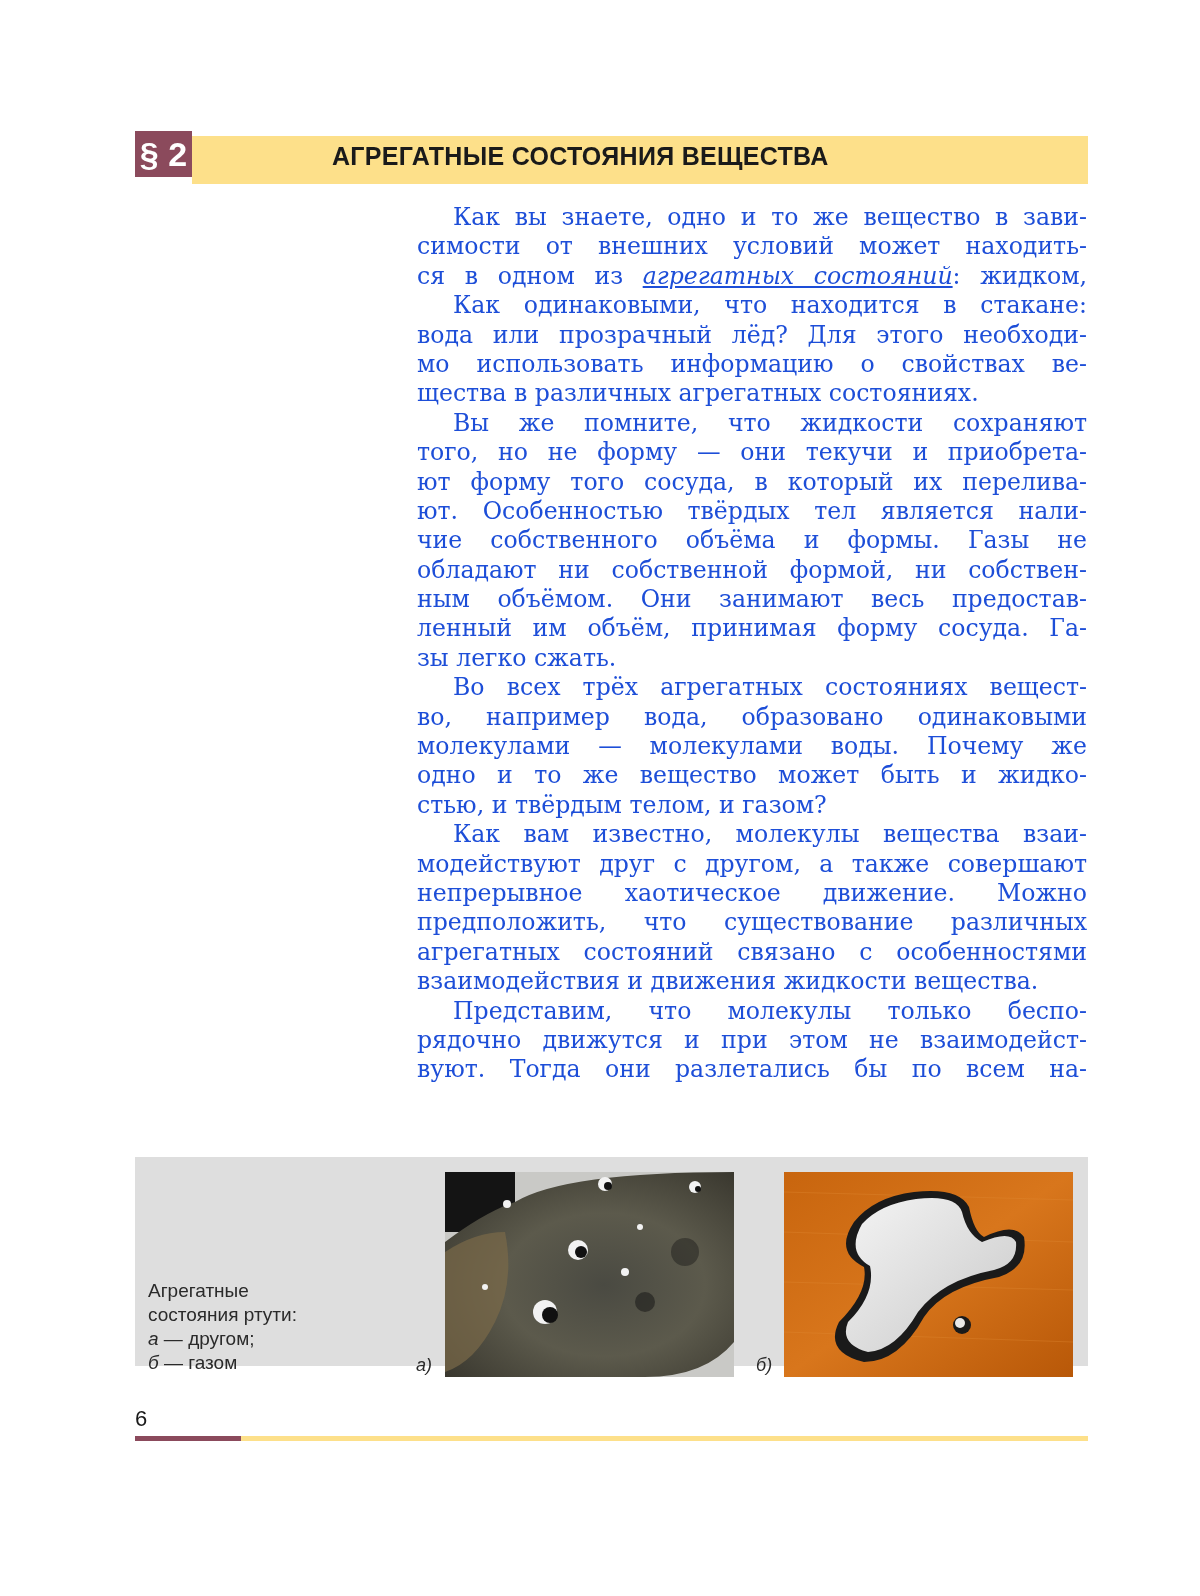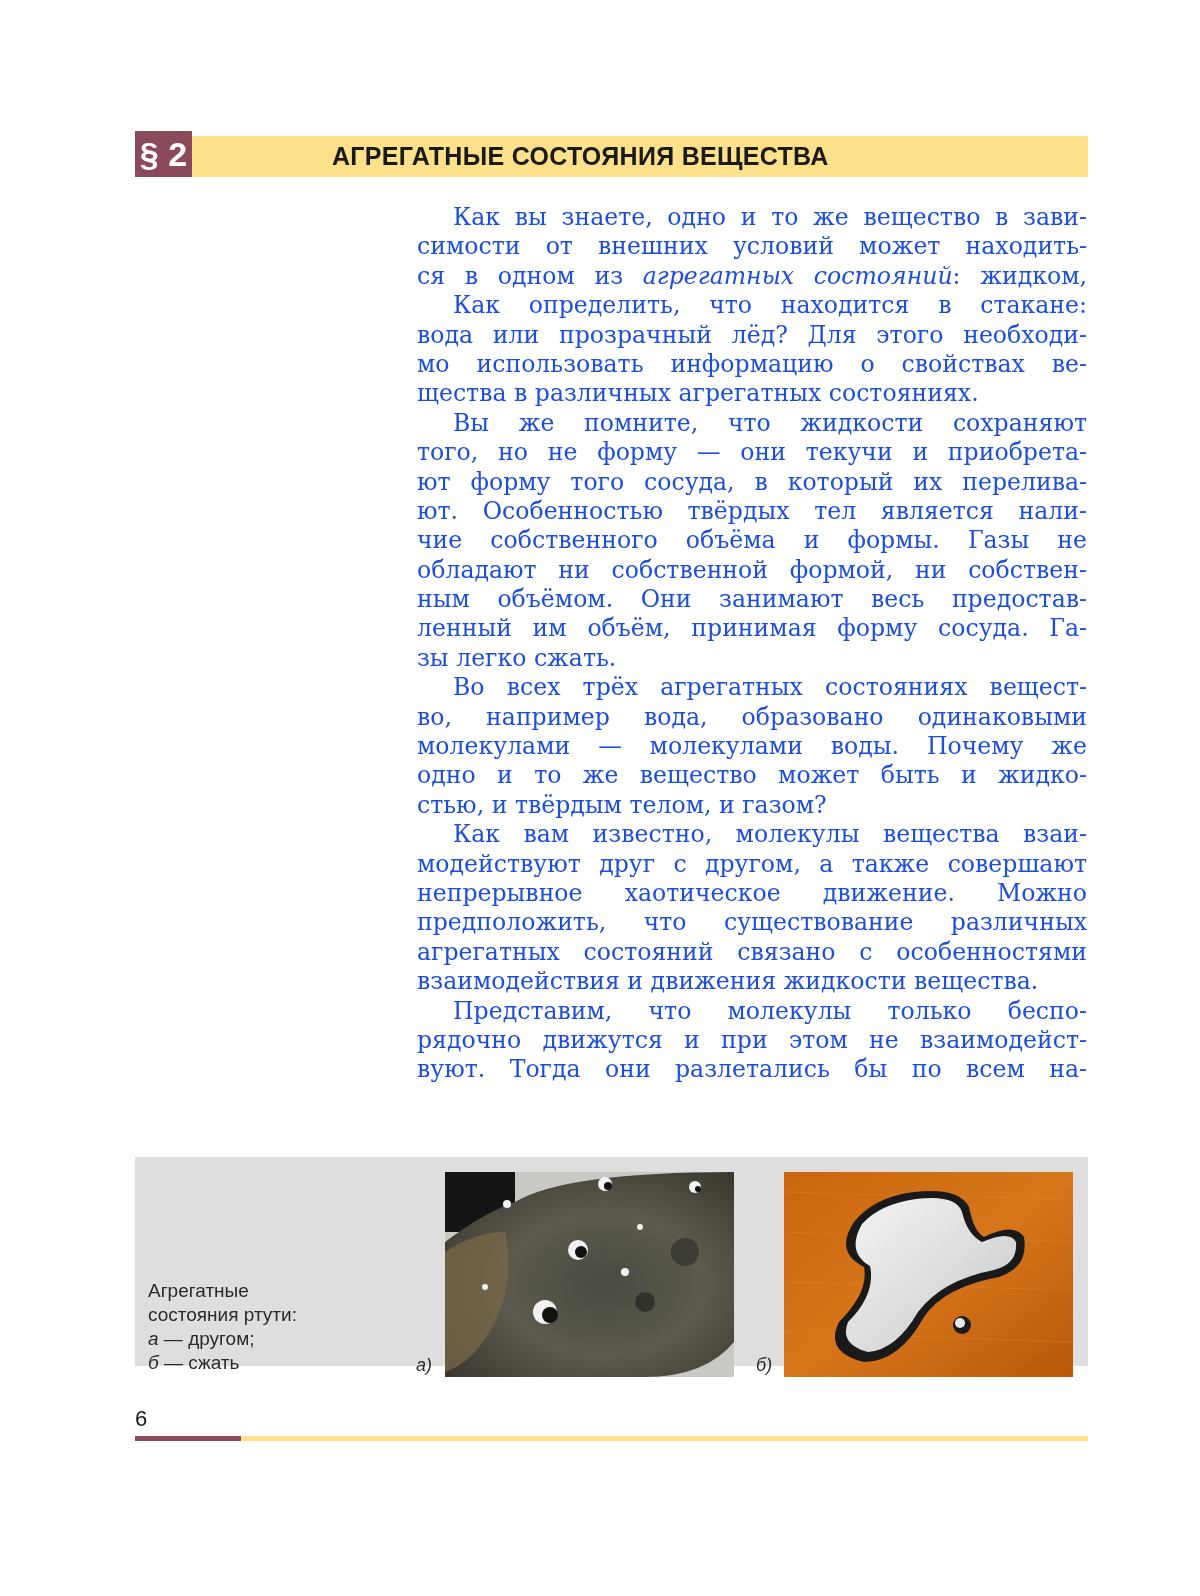--- a/index.html
+++ b/index.html
@@ -8,37 +8,37 @@
     overflow: hidden; font-family: "DejaVu Serif", serif; color: #1e1e1e;
   }
   
   .hdr { position: absolute; left: 135px; top: 131px; width: 953px; height: 46px; }
   .hdr-num-wrap { position:absolute; left:0; top:0; width:57px; height:46px; background:#8b4a5c; }
   .hdr-num-wrap span {
     position:absolute; left:0; top:0; width:57px; height:46px; line-height:46px; text-align:center;
     color:#fff; font-family:"Liberation Sans", sans-serif; font-weight:bold; font-size:34px;
   }
   .hdr-bar {
-    position: absolute; left: 57px; top: 5px; width: 896px; height: 41px;
+    position: absolute; left: 57px; top: 5px; width: 896px; height: 48px;
     background: #fde08a;
   }
   .hdr-title {
     position: absolute; left: 140px; top: 0; line-height: 41px;
     font-family: "Liberation Sans", sans-serif; font-weight: bold; font-size: 25px;
     color: #1a1a1a; letter-spacing: 0.3px;
   }
   
   .text {
     position: absolute; left: 417px; top: 203px; width: 670px;
     font-size: 23.6px; line-height: 29.4px; color: #1d4ed8;
   }
   .line { display: block; white-space: nowrap; text-align: justify; text-align-last: justify; height: 29.4px; }
   .line.last { text-align-last: left; }
   .line.indent { padding-left: 36px; }
-  .em { font-style: italic; }
+  .em { font-style: italic; text-decoration: underline; }
   
   .fig { position: absolute; left: 135px; top: 1157px; width: 953px; height: 209px; background: #dedede; }
   .caption {
     position: absolute; left: 13px; top: 122px;
     font-family: "Liberation Sans", sans-serif; font-size: 19px; line-height: 24px; color: #2a2a2a;
   }
   .caption .it { font-style: italic; }
   .lbl {
     position: absolute; font-family: "Liberation Sans", sans-serif; font-style: italic;
     font-size: 18px; color: #2a2a2a;
@@ -63,21 +63,21 @@
   </div>
   <div class="hdr-bar">
     <span class="hdr-title">АГРЕГАТНЫЕ СОСТОЯНИЯ ВЕЩЕСТВА</span>
   </div>
 </div>
 
 <div class="text" id="body-text">
     <span class="line indent"><span>Как вы знаете, одно и то же вещество в зави-</span></span>
     <span class="line"><span>симости от внешних условий может находить-</span></span>
     <span class="line"><span>ся в одном из </span><span class="em">агрегатных состояний</span><span>: жидком,</span></span>
-    <span class="line indent"><span>Как определить, что находится в стакане:</span></span>
+    <span class="line indent"><span>Как одинаковыми, что находится в стакане:</span></span>
     <span class="line"><span>вода или прозрачный лёд? Для этого необходи-</span></span>
     <span class="line"><span>мо использовать информацию о свойствах ве-</span></span>
     <span class="line last"><span>щества в различных агрегатных состояниях.</span></span>
     <span class="line indent"><span>Вы же помните, что жидкости сохраняют</span></span>
     <span class="line"><span>того, но не форму — они текучи и приобрета-</span></span>
     <span class="line"><span>ют форму того сосуда, в который их перелива-</span></span>
     <span class="line"><span>ют. Особенностью твёрдых тел является нали-</span></span>
     <span class="line"><span>чие собственного объёма и формы. Газы не</span></span>
     <span class="line"><span>обладают ни собственной формой, ни собствен-</span></span>
     <span class="line"><span>ным объёмом. Они занимают весь предостав-</span></span>
@@ -97,21 +97,21 @@
     <span class="line indent"><span>Представим, что молекулы только беспо-</span></span>
     <span class="line"><span>рядочно движутся и при этом не взаимодейст-</span></span>
     <span class="line"><span>вуют. Тогда они разлетались бы по всем на-</span></span>
   </div>
 
 <div class="fig">
   <div class="caption">
     <div>Агрегатные</div>
     <div>состояния ртути:</div>
     <div><span class="it">а</span><span> — другом;</span></div>
-    <div><span class="it">б</span><span> — сжать</span></div>
+    <div><span class="it">б</span><span> — газом</span></div>
   </div>
 
   <span class="lbl" style="left:281px; top:198px;">а)</span>
   <div class="photo photo-a">
     <svg width="289" height="205" viewBox="0 0 289 205">
       <defs>
         <radialGradient id="rockg" cx="55%" cy="55%" r="70%">
           <stop offset="0%" stop-color="#4a4a42"></stop>
           <stop offset="50%" stop-color="#5c5a4c"></stop>
           <stop offset="100%" stop-color="#3a382f"></stop>

